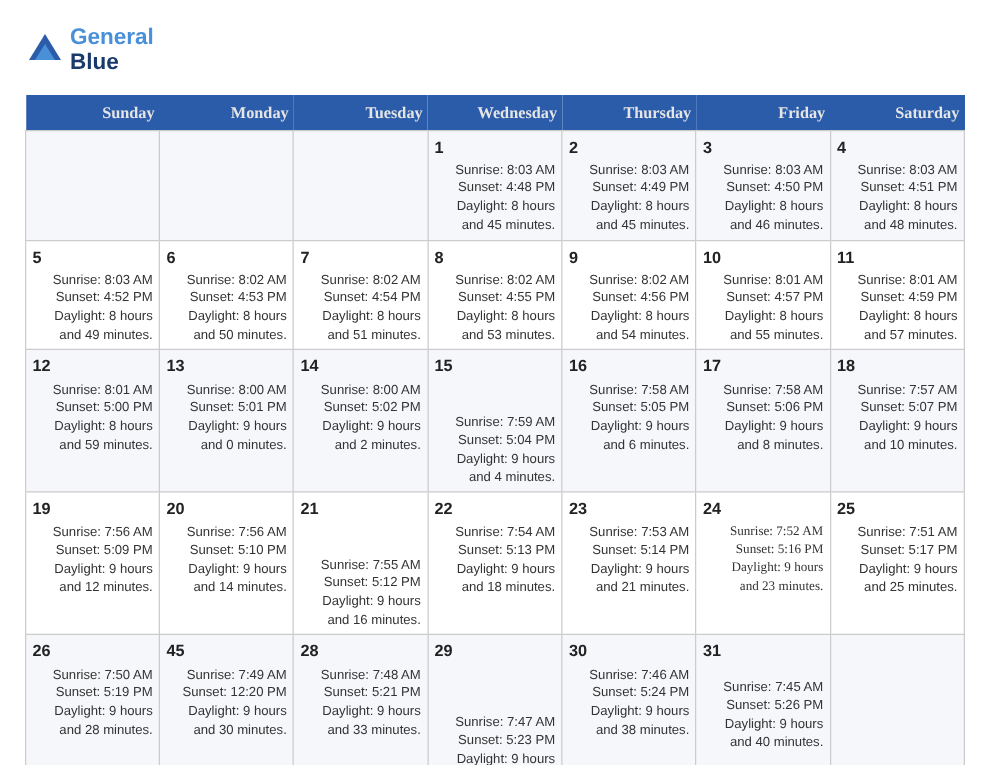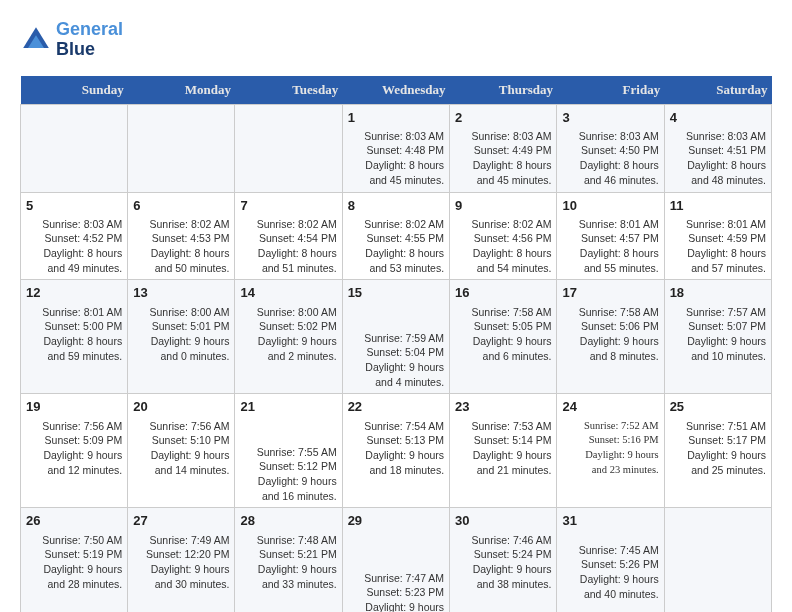--- a/index.html
+++ b/index.html
@@ -309,21 +309,21 @@
       </tr>
       <tr>
         <td>
           <span class="day-num">26</span>
           <div class="day-info" style="white-space: pre-wrap;">Sunrise: 7:50 AM
 Sunset: 5:19 PM
 Daylight: 9 hours
 and 28 minutes.</div>
         </td>
         <td>
-          <span class="day-num">27</span>
+          <span class="day-num">45</span>
           <div class="day-info" style="white-space: pre-wrap;">Sunrise: 7:49 AM
 Sunset: 12:20 PM
 Daylight: 9 hours
 and 30 minutes.</div>
         </td>
         <td>
           <span class="day-num">28</span>
           <div class="day-info" style="white-space: pre-wrap;">Sunrise: 7:48 AM
 Sunset: 5:21 PM
 Daylight: 9 hours

